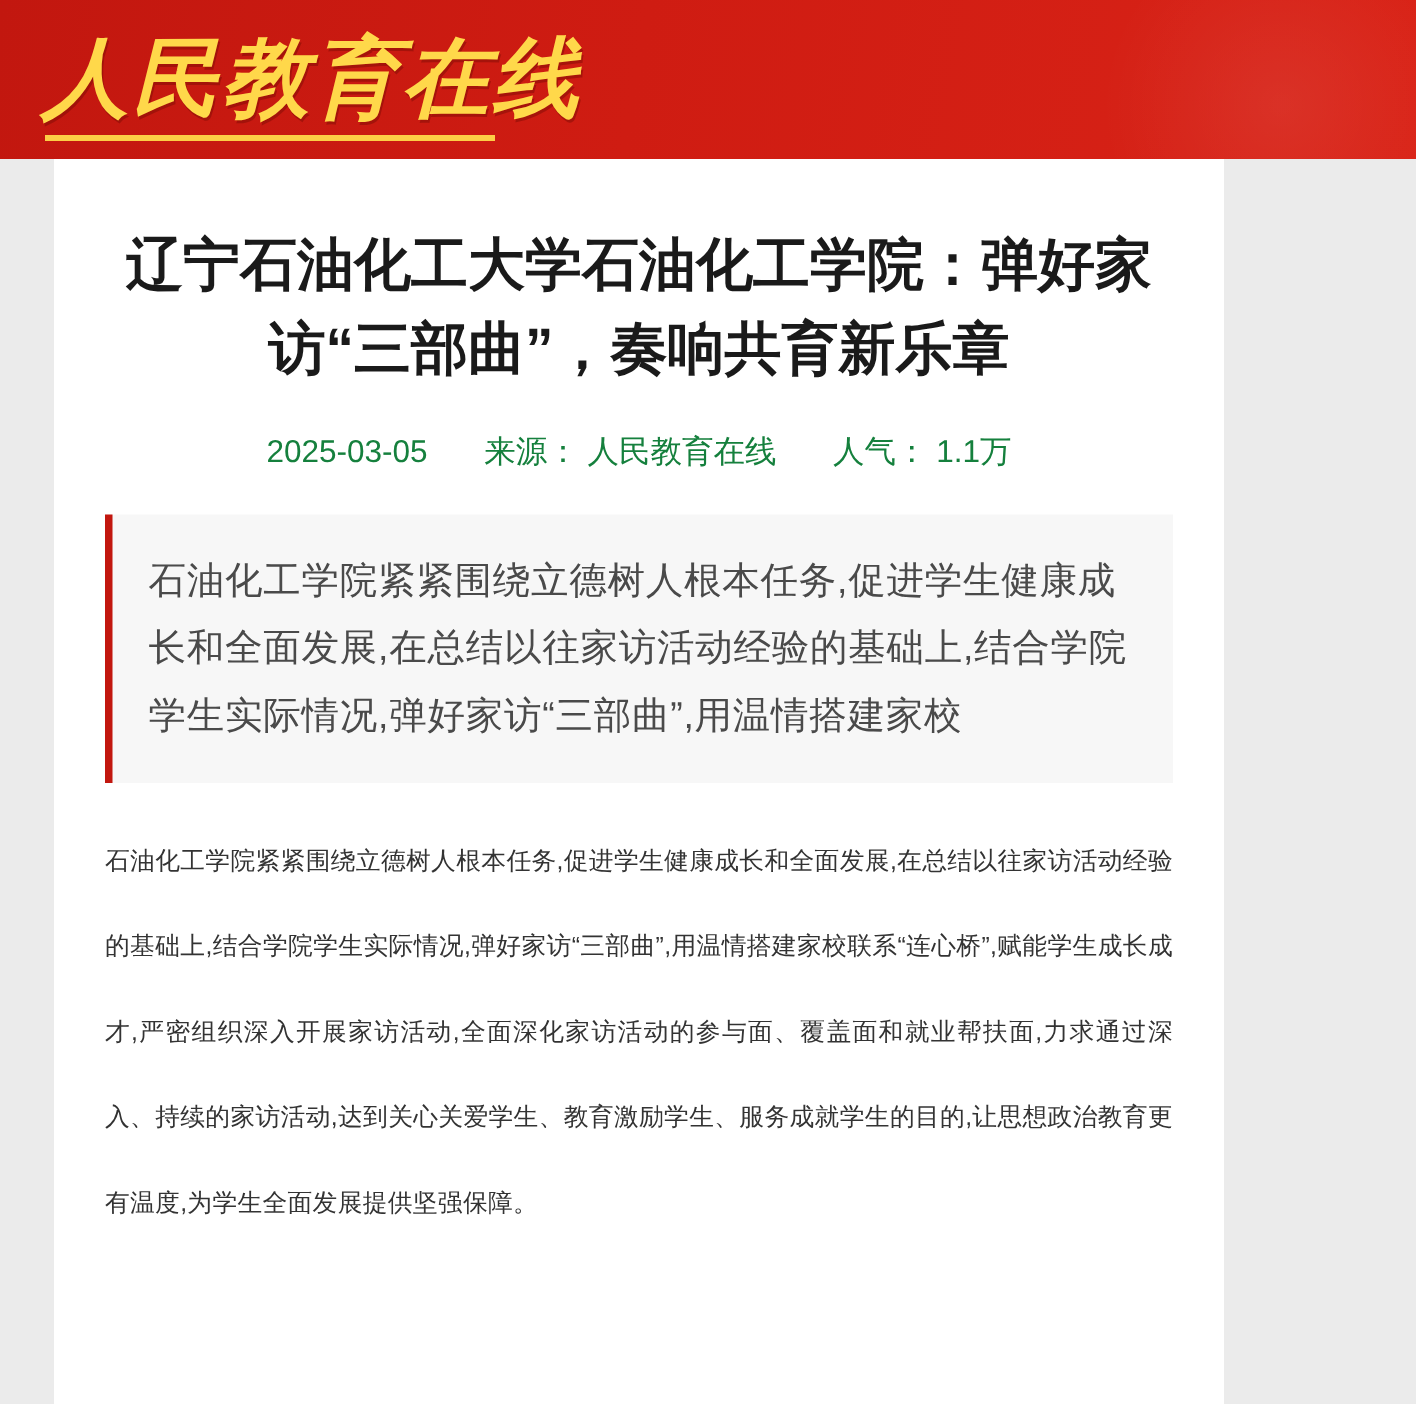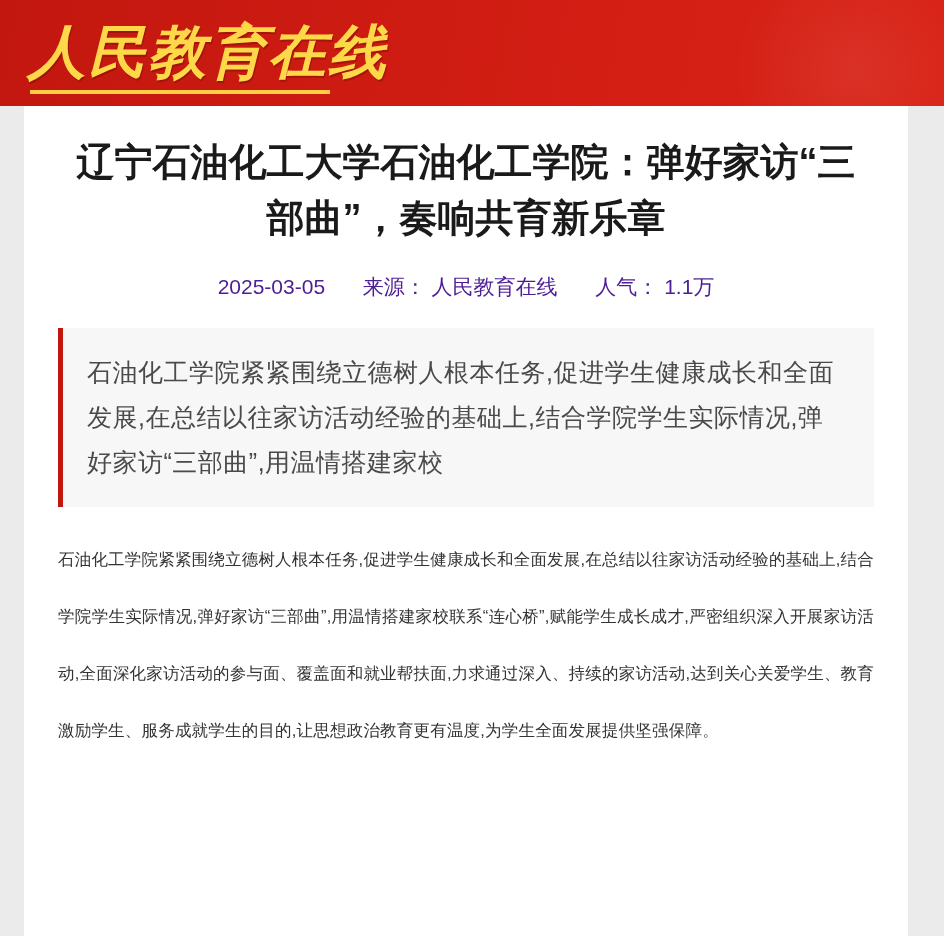--- a/index.html
+++ b/index.html
@@ -54,42 +54,42 @@
     left: 30px;
     top: 90px;
     width: 300px;
     height: 4px;
     background: #ffd84a;
     opacity: .95;
   }
   
   .article {
     position: absolute;
-    left: 24px;
+    left: 36px;
     top: 106px;
-    width: 884px;
+    width: 780px;
     min-height: 830px;
     background: #ffffff;
     box-sizing: border-box;
-    padding: 22px 34px 0 34px;
+    padding: 37px 34px 0 34px;
   }
   .title {
     font-family: "Liberation Sans", sans-serif;
     font-weight: bold;
     font-size: 38px;
     line-height: 56px;
     color: #1a1a1a;
     text-align: center;
     margin: 6px 0 0 0;
     letter-spacing: 0px;
   }
   .meta {
     margin-top: 26px;
     text-align: center;
-    color: #4c1d95;
+    color: #15803d;
     font-size: 21px;
     line-height: 30px;
     white-space: nowrap;
   }
   .meta span { display: inline-block; }
   .meta .gap { width: 26px; display: inline-block; }
   
   .summary {
     margin-top: 26px;
     background: #f7f7f7;

